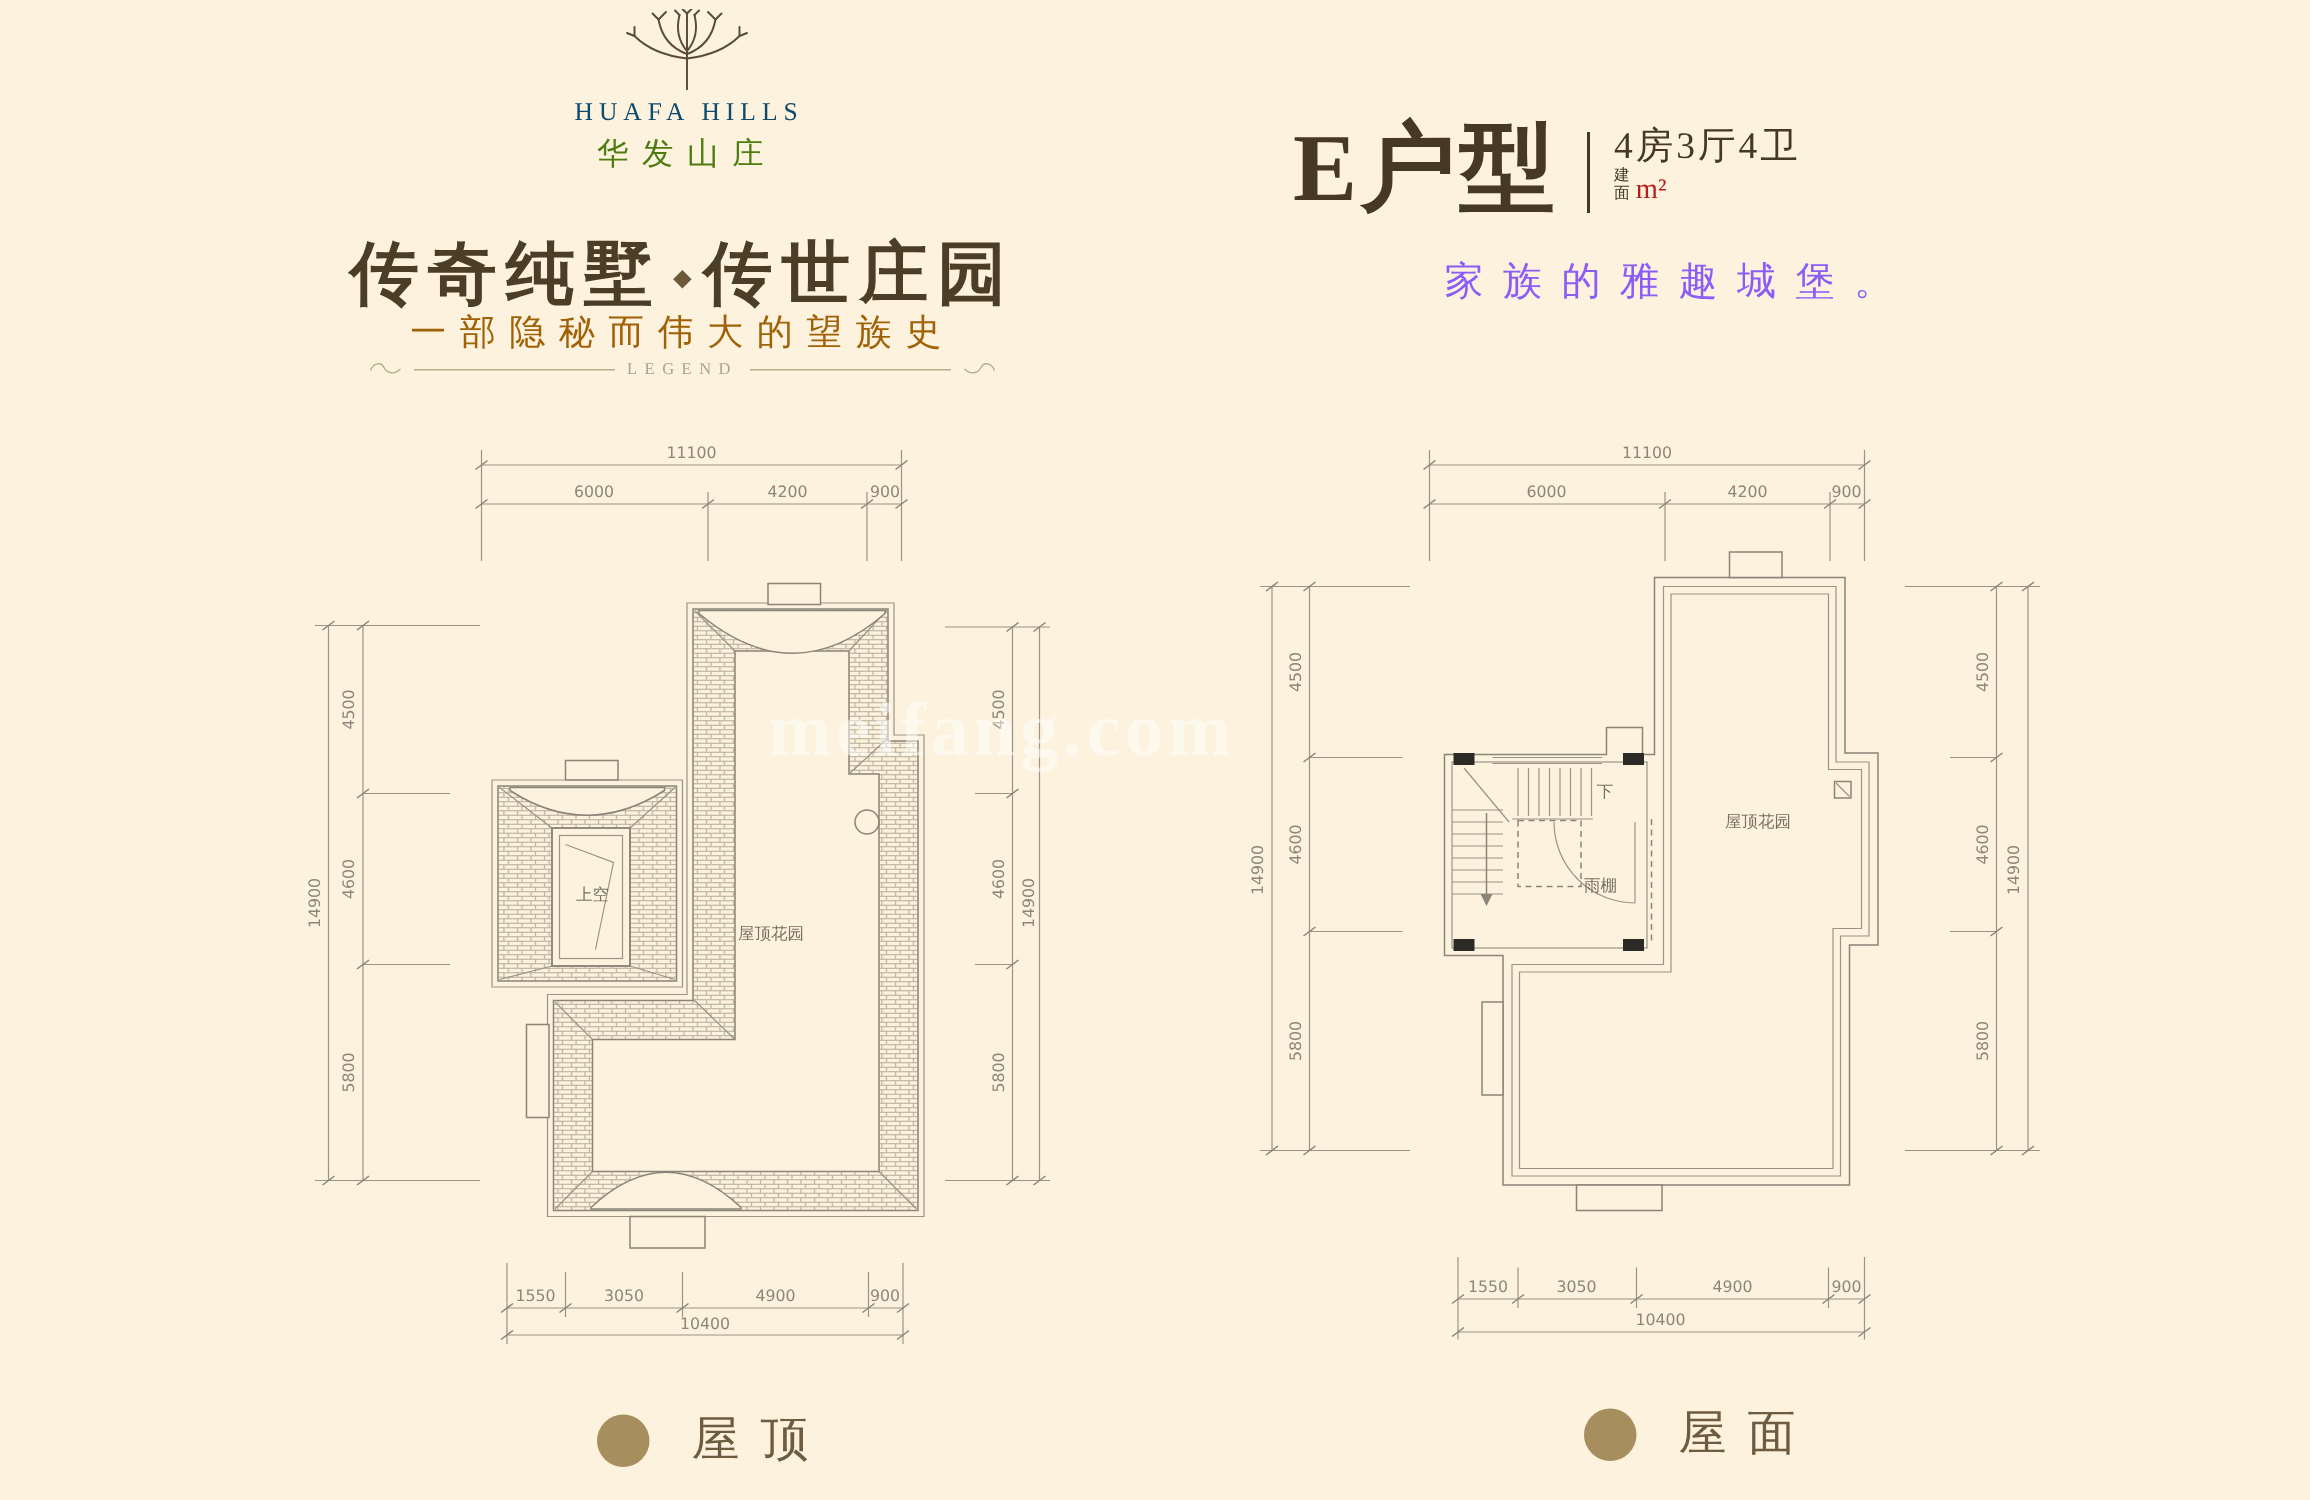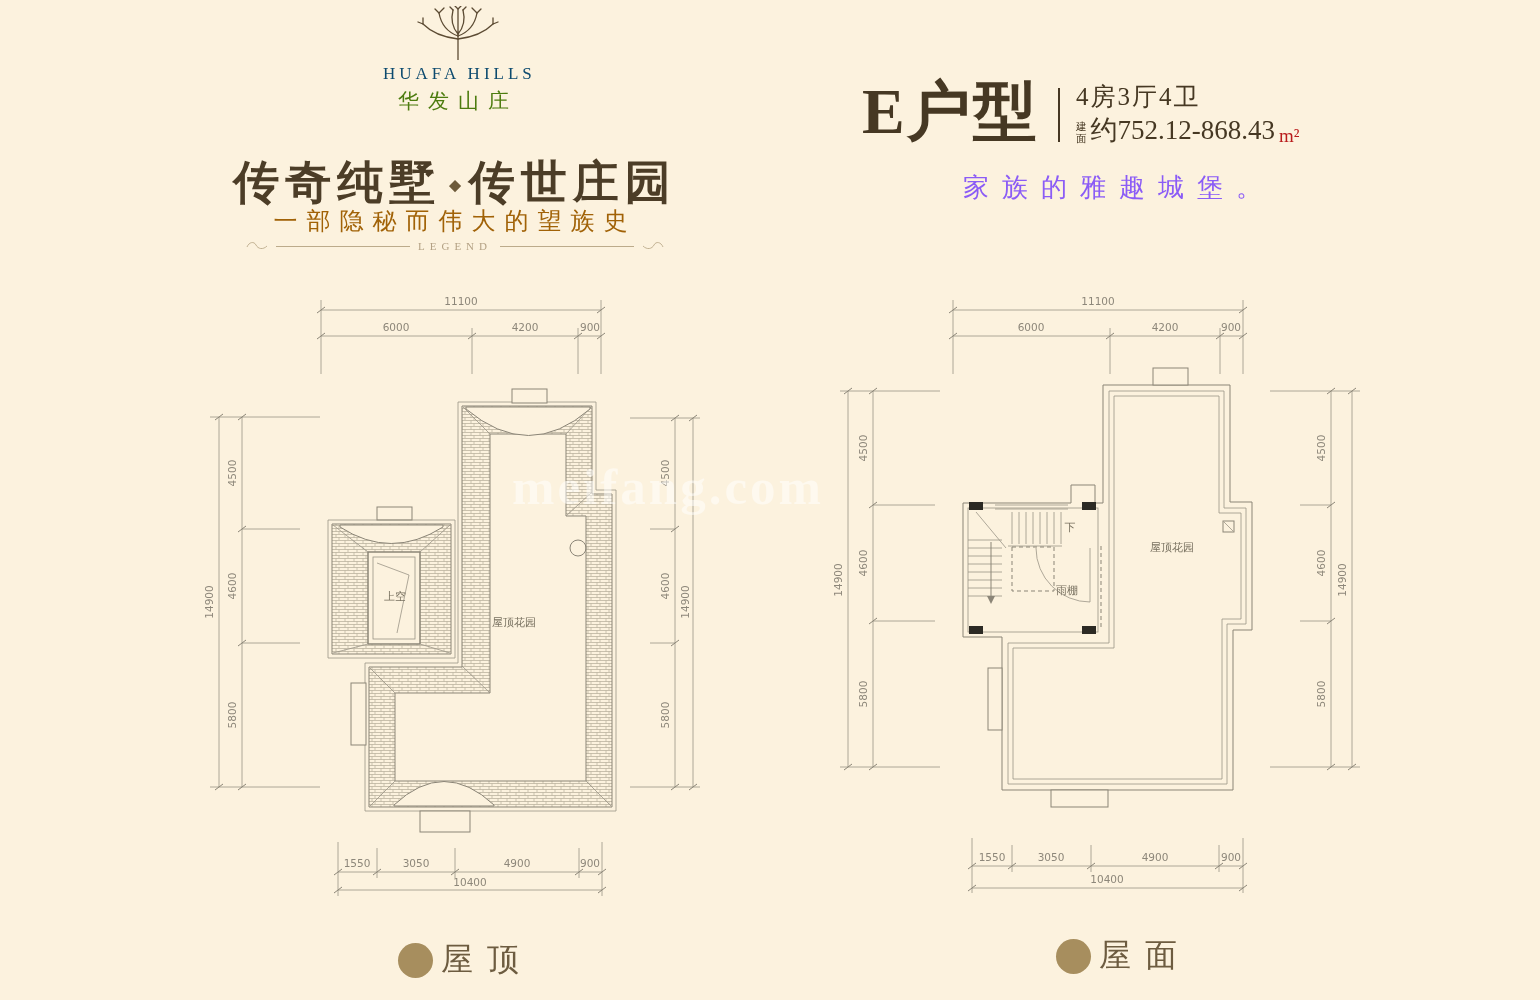--- a/index.html
+++ b/index.html
@@ -28,21 +28,21 @@
   .unit-name{left:862px;top:68px;font-size:64px;font-weight:700;color:#463823;letter-spacing:2px;}
   .unit-divider{left:1058px;top:88px;width:2px;height:54px;background:#463823;}
   .unit-rooms{left:1076px;top:80px;font-size:25px;color:#463823;letter-spacing:2px;}
   .unit-area{left:1076px;top:112px;display:flex;align-items:flex-end;gap:4px;}
   .area-stack{display:flex;flex-direction:column;font-size:10.5px;line-height:1.15;
               color:#463823;padding-bottom:3px;}
   .area-value{font-size:27px;color:#463823;}
   .area-unit{font-size:19px;color:#b91c1c;padding-bottom:1px;}
   .slogan{left:963px;top:170px;font-size:26px;letter-spacing:13px;color:#8b5cf6;white-space:nowrap;}
   
-  .caption{display:flex;align-items:center;gap:8px;}
+  .caption{display:flex;align-items:center;gap:28px;}
   .cap-left{left:398px;top:938px;}
   .cap-right{left:1056px;top:934px;}
   .cap-dot{width:35px;height:35px;border-radius:50%;background:#a78e5e;}
   .cap-text{font-size:32px;letter-spacing:14px;color:#6d5c40;white-space:nowrap;}
   
   .watermark{left:512px;top:458px;font-family:Liberation Serif, serif;font-weight:700;
              font-size:51px;letter-spacing:3px;color:rgba(255,255,255,0.5);
              pointer-events:none;z-index:5;white-space:nowrap;}
   
   svg.plans{left:0;top:0;z-index:1;}
@@ -97,21 +97,20 @@
 </div>
 
 <div class="abs unit-name">E户型</div>
 <div class="abs unit-divider"></div>
 <div class="abs unit-rooms">4房3厅4卫</div>
 <div class="abs unit-area">
   <div class="area-stack">
     <span>建</span>
     <span>面</span>
   </div>
-  <span class="area-value">约752.12-868.43</span>
   <span class="area-unit">m²</span>
 </div>
 <div class="abs slogan">家族的雅趣城堡。</div>
 
 <svg class="abs plans" width="1540" height="1000" viewBox="0 0 1540 1000">
   <defs>
     <pattern id="tile" width="9" height="6" patternUnits="userSpaceOnUse">
       <path d="M0,0.5 H9 M0,3.5 H9 M3,0.5 V3.5 M6,3.5 V6" stroke="#b3aa97" stroke-width="0.7" fill="none"></path>
     </pattern>
   </defs>

